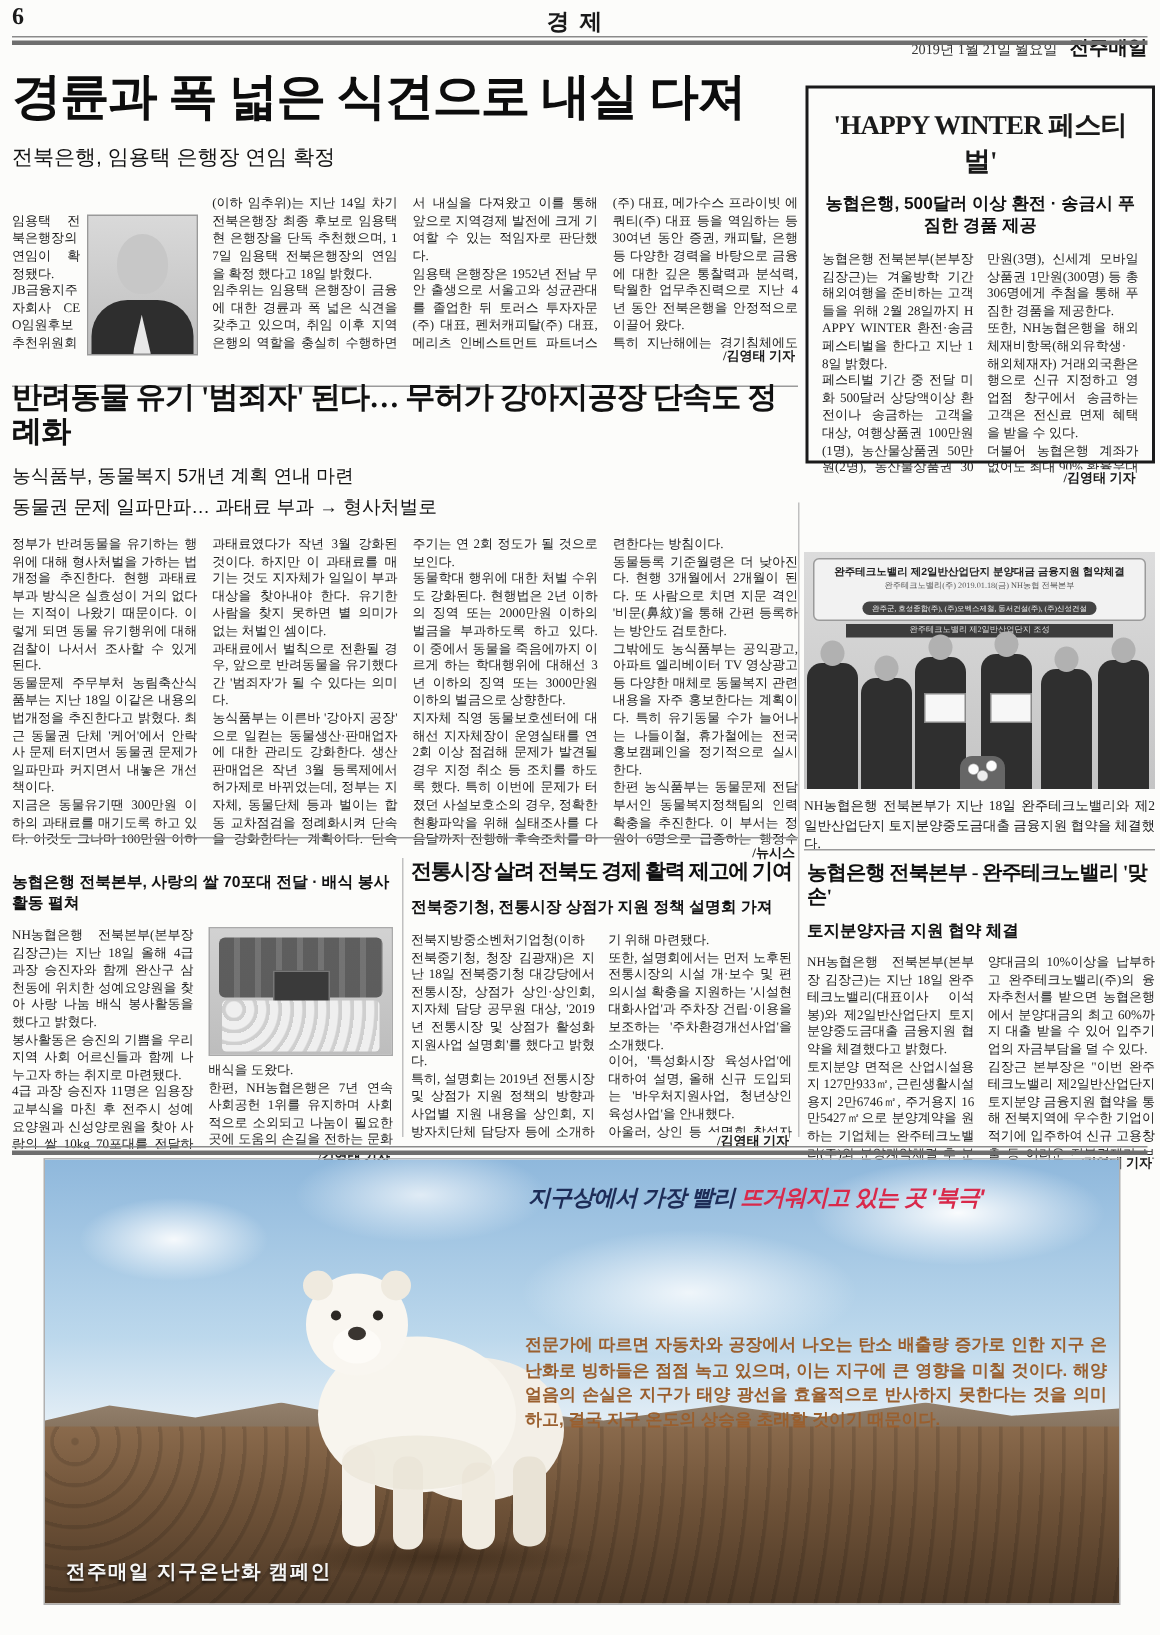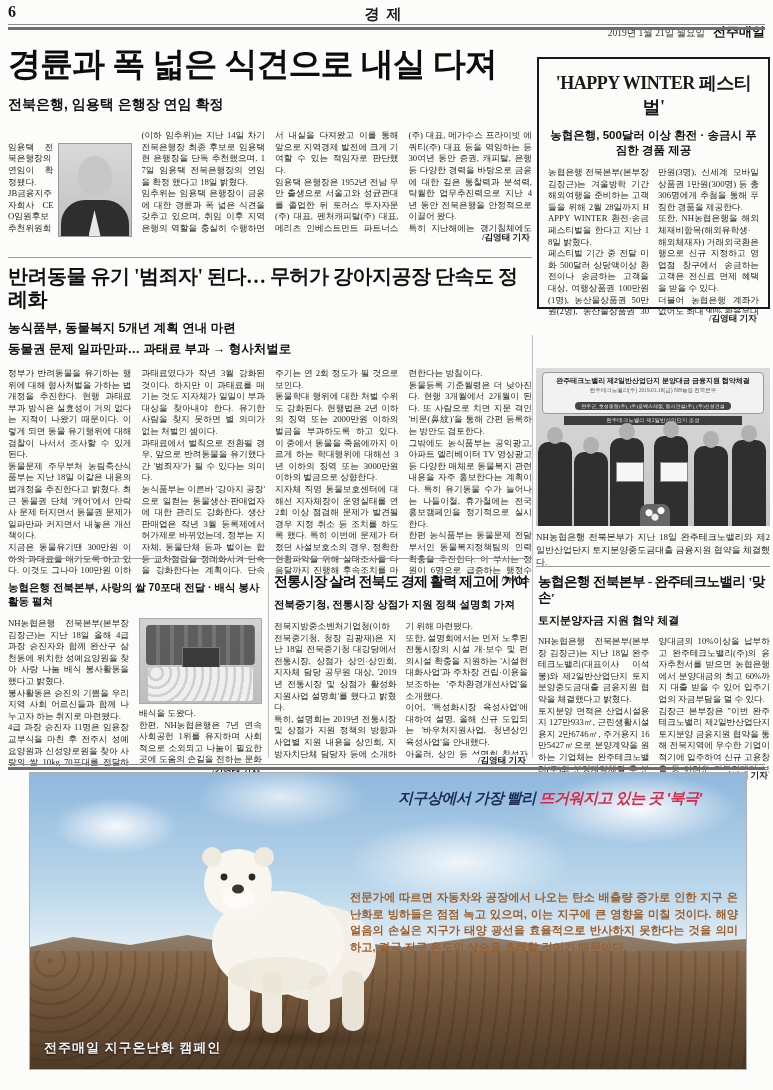--- a/index.html
+++ b/index.html
@@ -10,21 +10,21 @@
   .hdr .pageno{position:absolute;left:0;top:0;font-size:16px;font-weight:bold;}
   .hdr .section{position:absolute;left:0;right:0;top:2px;text-align:center;font-size:15px;font-weight:bold;letter-spacing:7px;font-family:"Liberation Sans","DejaVu Sans",sans-serif;}
   .hdr .right{position:absolute;right:0;top:20px;font-size:9.5px;color:#333;}
   .hdr .masthead{font-size:13px;font-weight:bold;color:#111;margin-left:8px;font-family:"Liberation Sans","DejaVu Sans",sans-serif;}
   .rule-double{position:absolute;left:8px;right:8px;top:24px;height:2px;border-top:1px solid #8a8a8a;border-bottom:3px solid #6e6e6e;}
   .hairline-h{position:absolute;height:0;border-top:1px solid #9a9a9a;}
   .hairline-v{position:absolute;width:0;border-left:1px solid #c0c0c0;}
   
   .headline-main{font-family:"Liberation Sans","DejaVu Sans",sans-serif;font-weight:800;font-size:33px;letter-spacing:-1px;line-height:1.1;color:#0d0d0d;}
   .headline-serif{font-weight:bold;font-size:20px;letter-spacing:-0.5px;line-height:1.15;color:#111;}
-  .subhead{font-family:"Liberation Sans","DejaVu Sans",sans-serif;font-weight:bold;font-size:12.5px;color:#111;}
+  .subhead{font-family:"Liberation Sans","DejaVu Sans",sans-serif;font-weight:normal;font-size:12.5px;color:#111;}
   .subhead-sm{font-family:"Liberation Sans","DejaVu Sans",sans-serif;font-weight:bold;font-size:10.5px;color:#111;}
   .bodytext{font-size:8.7px;line-height:11.6px;text-align:justify;word-break:break-all;white-space:pre-line;color:#222;}
   .cols4{column-count:4;column-gap:10px;overflow:hidden;}
   .cols2{column-count:2;column-gap:9px;overflow:hidden;}
   .byline{position:absolute;right:2px;bottom:0;font-size:8.7px;font-weight:bold;background:#fcfcfa;padding-left:5px;}
   
   .portrait{float:right;width:72px;height:92px;margin:1px 0 3px 4px;background:linear-gradient(#d9d9d9,#bfbfbf);position:relative;overflow:hidden;border:1px solid #999;}
   .portrait .head{position:absolute;left:19px;top:12px;width:34px;height:40px;border-radius:50% 50% 46% 46%;background:#c7c7c7;}
   .portrait .suit{position:absolute;left:2px;bottom:-4px;width:68px;height:40px;border-radius:24px 24px 0 0;background:#2e2e2e;}
   .portrait .shirt{position:absolute;left:30px;bottom:0;width:12px;height:26px;background:#e8e8e8;clip-path:polygon(50% 0,100% 100%,0 100%);}
@@ -61,21 +61,21 @@
     radial-gradient(160px 60px at 60% 30%,rgba(255,255,255,.8),transparent 70%),
     radial-gradient(120px 45px at 35% 8%,rgba(255,255,255,.7),transparent 70%),
     linear-gradient(180deg,#8fb8dc 0%,#bcd8ec 40%,#e9f1f7 62%,#efefe9 66%);}
   .ad .mountains{position:absolute;left:0;right:0;top:150px;height:40px;background:linear-gradient(#9b8874,#7f6c58);clip-path:polygon(0 60%,6% 35%,14% 55%,22% 30%,30% 58%,40% 38%,52% 60%,63% 34%,72% 55%,82% 30%,90% 52%,100% 40%,100% 100%,0 100%);}
   .ad .ground{position:absolute;left:0;right:0;top:178px;bottom:0;background:
     repeating-radial-gradient(circle at 20px 10px,rgba(0,0,0,.12) 0 2px,transparent 3px 14px),
     linear-gradient(180deg,#8a6a4c 0%,#6e5238 45%,#4f3a27 100%);}
   .ad .bear-shadow{position:absolute;left:150px;top:252px;width:220px;height:26px;background:radial-gradient(closest-side,rgba(40,25,12,.45),transparent);border-radius:50%;}
   .ad .bear{position:absolute;left:120px;top:52px;width:270px;height:215px;}
   .ad .kicker{position:absolute;left:322px;top:16px;font-family:"Liberation Sans","DejaVu Sans",sans-serif;font-weight:bold;font-style:italic;font-size:15px;letter-spacing:-0.5px;}
-  .ad .kicker .pre{color:#1d2c57;margin-left:46px;}
+  .ad .kicker .pre{color:#1d2c57;}
   .ad .kicker .hot{color:#d9294a;}
   .ad .headline{position:absolute;left:318px;top:36px;font-family:"Liberation Sans","DejaVu Sans",sans-serif;font-weight:800;font-style:italic;font-size:43px;letter-spacing:-2px;color:#c4121f;text-shadow:1px 1px 0 rgba(255,255,255,.6);}
   .ad .para{position:absolute;left:320px;top:116px;width:388px;font-family:"Liberation Sans","DejaVu Sans",sans-serif;font-size:11.3px;line-height:16.5px;font-weight:bold;color:#9a5f2e;text-align:justify;word-break:break-all;}
   .ad .campaign{position:absolute;left:14px;bottom:12px;color:#f5f5f5;font-family:"Liberation Sans","DejaVu Sans",sans-serif;font-weight:bold;font-size:13px;letter-spacing:1px;text-shadow:0 1px 2px rgba(0,0,0,.8);}
 </style>
 </head>
 <body>
 
 <div class="hdr">
   <div class="pageno">6</div>
@@ -116,21 +116,21 @@
     <div class="bodytext cols2" style="height:158px;"> 농협은행 전북본부(본부장 김장근)는 겨울방학 기간 해외여행을 준비하는 고객들을 위해 2월 28일까지 HAPPY WINTER 환전·송금 페스티벌을 한다고 지난 18일 밝혔다.
  페스티벌 기간 중 전달 미화 500달러 상당액이상 환전이나 송금하는 고객을 대상, 여행상품권 100만원(1명), 농산물상품권 50만원(2명), 농산물상품권 30만원(3명), 신세계 모바일상품권 1만원(300명) 등 총 306명에게 추첨을 통해 푸짐한 경품을 제공한다.
  또한, NH농협은행을 해외체재비항목(해외유학생·해외체재자) 거래외국환은행으로 신규 지정하고 영업점 창구에서 송금하는 고객은 전신료 면제 혜택을 받을 수 있다.
  더불어 농협은행 계좌가 없어도 최대 90% 환율우대가 적용되는 '너도나도 환전' 출시 기념 SNS 이벤트도 진행한다.
  특히, '너도나도 환전' 은 고객이 올원뱅크 앱으로 환전을 신청해 생성된 가상계좌에 30분내에 입금, 고객이 원하는 농협은행 영업점을 찾아 외화실물을 수령하는 방식으로 환전가능통화는 USD, JPY, EUR, CNY 4종이며, 1일 한도는 100만원 상당액, 월간 한도는 미화 1만불 상당액 이하로 USD/JPY/EUR은 90%, CNY는 40% 우대환율을 적용, 평일은 물론 토요일과 일요일, 공휴일에도 오전 4시부터 22시까지 신청가능하다.
  한편, 환전 및 영업점 창구에서 송금하는 고객에게는 ▲와이파이도시락(포켓와이파이) 15% 할인 ▲공항철도 직통열차 1,500원 할인 ▲공항 외투보관서비스 5,000원 할인 등 다양한 제휴사 혜택도 제공한다.</div>
     <div class="byline">/김영태 기자</div>
   </div>
 </div>
 
-<div class="abs" style="left:8px;top:265px;width:524px;">
+<div class="abs" style="left:8px;top:254px;width:524px;">
   <div class="headline-serif">반려동물 유기 '범죄자' 된다… 무허가 강아지공장 단속도 정례화</div>
   <div class="subhead" style="margin-top:9px;">농식품부, 동물복지 5개년 계획 연내 마련</div>
   <div class="subhead" style="margin-top:4px;">동물권 문제 일파만파… 과태료 부과 → 형사처벌로</div>
   <div style="position:relative;margin-top:10px;height:218px;">
     <div class="bodytext cols4" style="height:218px;"> 정부가 반려동물을 유기하는 행위에 대해 형사처벌을 가하는 법개정을 추진한다. 현행 과태료 부과 방식은 실효성이 거의 없다는 지적이 나왔기 때문이다. 이렇게 되면 동물 유기행위에 대해 검찰이 나서서 조사할 수 있게 된다.
  동물문제 주무부처 농림축산식품부는 지난 18일 이같은 내용의 법개정을 추진한다고 밝혔다. 최근 동물권 단체 '케어'에서 안락사 문제 터지면서 동물권 문제가 일파만파 커지면서 내놓은 개선책이다.
  지금은 동물유기땐 300만원 이하의 과태료를 매기도록 하고 있다. 이것도 그나마 100만원 이하 과태료였다가 작년 3월 강화된 것이다. 하지만 이 과태료를 매기는 것도 지자체가 일일이 부과 대상을 찾아내야 한다. 유기한 사람을 찾지 못하면 별 의미가 없는 처벌인 셈이다.
  과태료에서 벌칙으로 전환될 경우, 앞으로 반려동물을 유기했다간 '범죄자'가 될 수 있다는 의미다.
  농식품부는 이른바 '강아지 공장' 으로 일컫는 동물생산·판매업자에 대한 관리도 강화한다. 생산판매업은 작년 3월 등록제에서 허가제로 바뀌었는데, 정부는 지자체, 동물단체 등과 벌이는 합동 교차점검을 정례화시켜 단속을 강화한다는 계획이다. 단속 주기는 연 2회 정도가 될 것으로 보인다.
  동물학대 행위에 대한 처벌 수위도 강화된다. 현행법은 2년 이하의 징역 또는 2000만원 이하의 벌금을 부과하도록 하고 있다. 이 중에서 동물을 죽음에까지 이르게 하는 학대행위에 대해선 3년 이하의 징역 또는 3000만원 이하의 벌금으로 상향한다.

